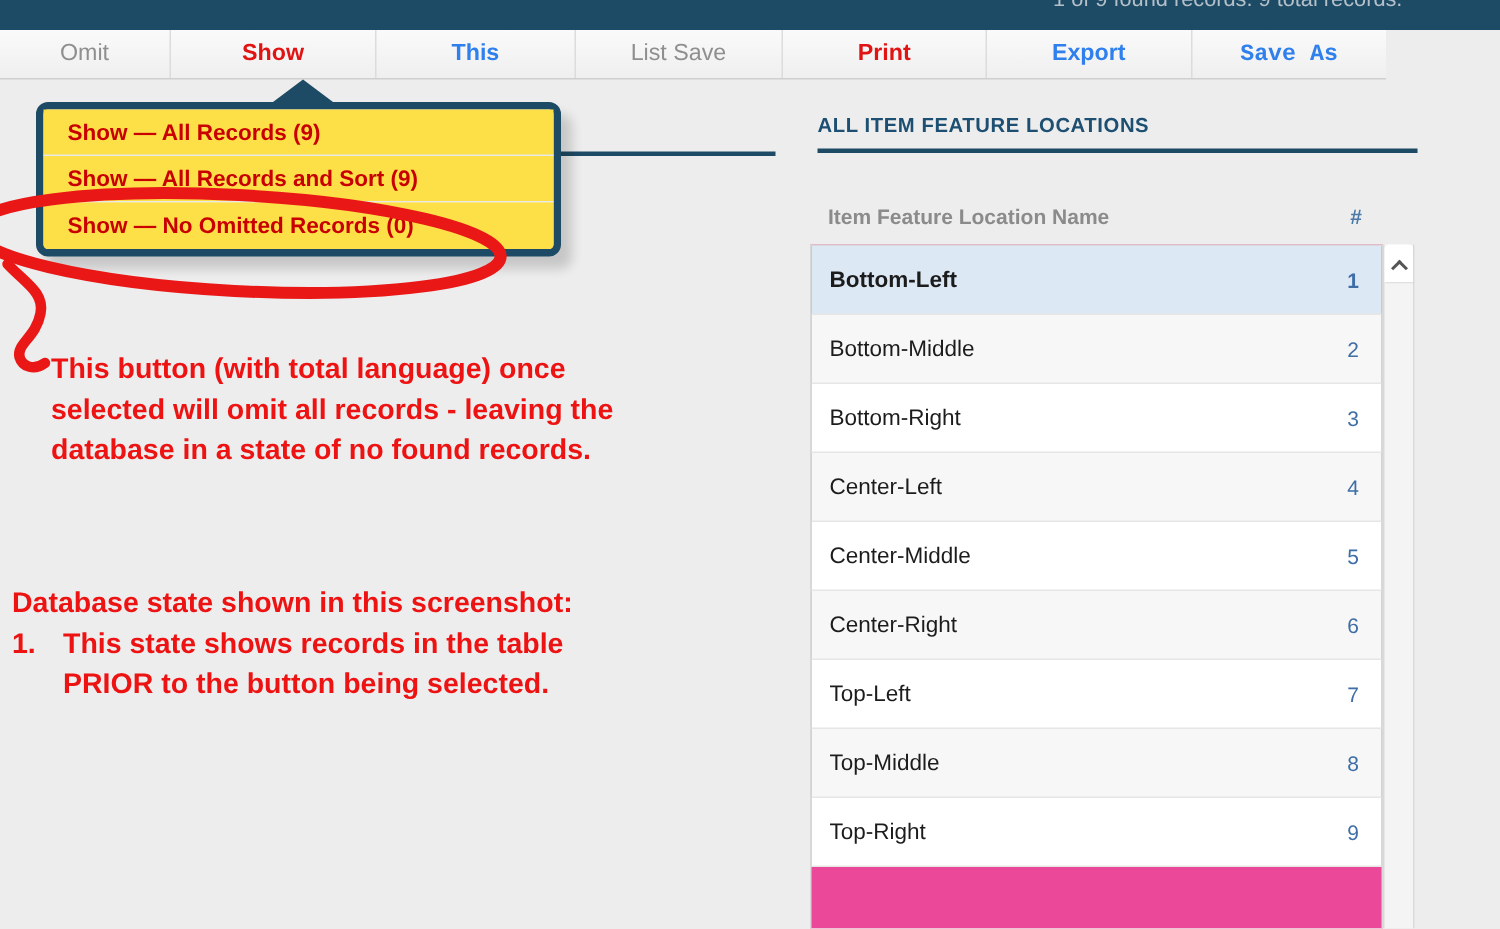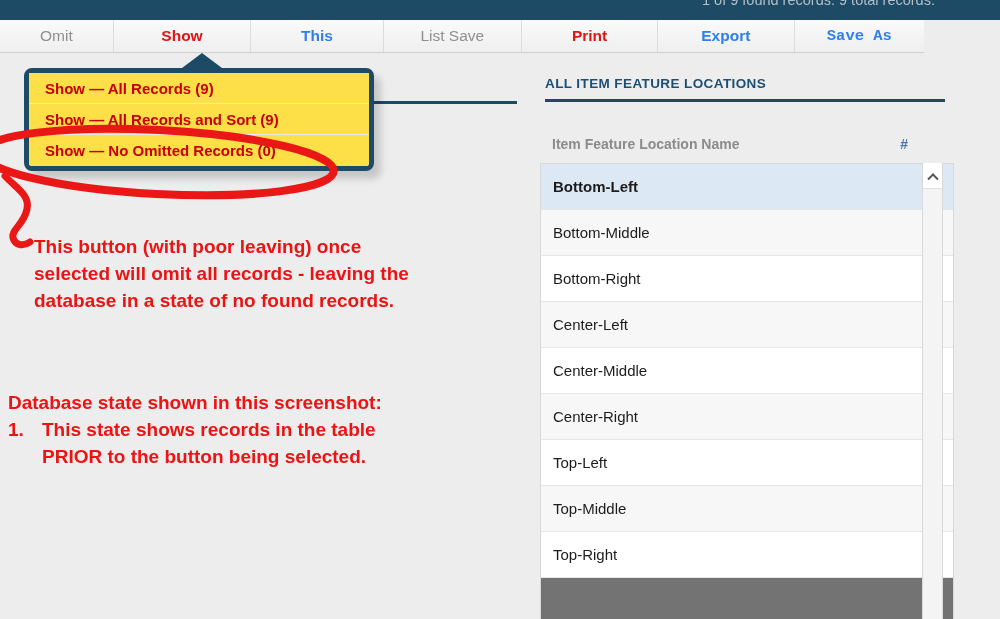--- a/index.html
+++ b/index.html
@@ -25,22 +25,22 @@
   
   .rule { position:absolute; height:3px; background:#1d4a64; z-index:1; }
   .rule-left  { left:40px;  top:101px; width:477px; }
   .rule-right { left:545px; top:99px;  width:400px; }
   .panel-title { position:absolute; left:545px; top:76px; font-size:13.5px; font-weight:700;
                  color:#1d4f72; letter-spacing:0.4px; z-index:1; }
 
   
   .col-head-name { position:absolute; left:552px; top:136px; font-size:14px; font-weight:700; color:#8b8b8b;text-align:right; }
   .col-head-num  { position:absolute; left:886px; top:136px; width:22px; text-align:right; font-size:14px; font-weight:700; color:#4a7aa8; }
-  .table-box { position:absolute; left:540px; top:163px; width:414px; height:456px;
-               background:#737373; border:1px solid #d8d8d8; border-bottom:none; z-index:1; }
+  .table-box { position:absolute; left:540px; top:163px; width:382px; height:456px;
+               background:#ec4899; border:1px solid #d8d8d8; border-bottom:none; z-index:1; }
   .trow { height:46px; display:flex; align-items:center; padding:0 15px 0 12px;
           border-bottom:1px solid #e6e6e6; background:#fff; }
   .trow.alt { background:#f7f7f7; }
   .trow.sel { background:#dde8f5; }
   .tname { flex:1; font-size:15px; color:#1c1c1c; }
   .trow.sel .tname { font-weight:700; }
   .tnum { font-size:14px; color:#3e6ea5; text-align:right; }
   .trow.sel .tnum { font-weight:700; }
 
   
@@ -145,21 +145,21 @@
   </div>
 
   <div class="dropdown">
     <div class="notch"></div>
     <div class="menu-item">Show — All Records (9)</div>
     <div class="menu-item">Show — All Records and Sort (9)</div>
     <div class="menu-item">Show — No Omitted Records (0)</div>
   </div>
 
   <div class="note note1">
-    <div>This button (with poor leaving) once</div>
+    <div>This button (with total language) once</div>
     <div>selected will omit all records - leaving the</div>
     <div>database in a state of no found records.</div>
   </div>
 
   <div class="note note2">
     <div>Database state shown in this screenshot:</div>
     <div class="note2-item">
       <div class="note2-marker">1.</div>
       <div>
         <div>This state shows records in the table</div>

